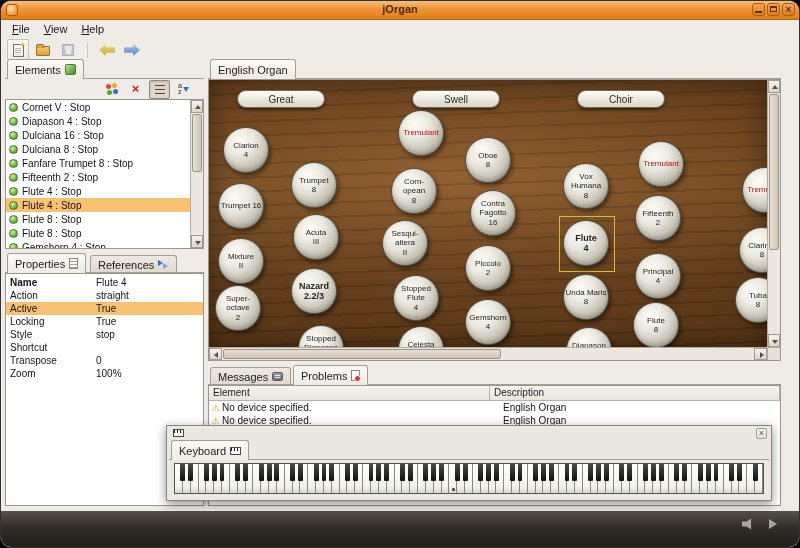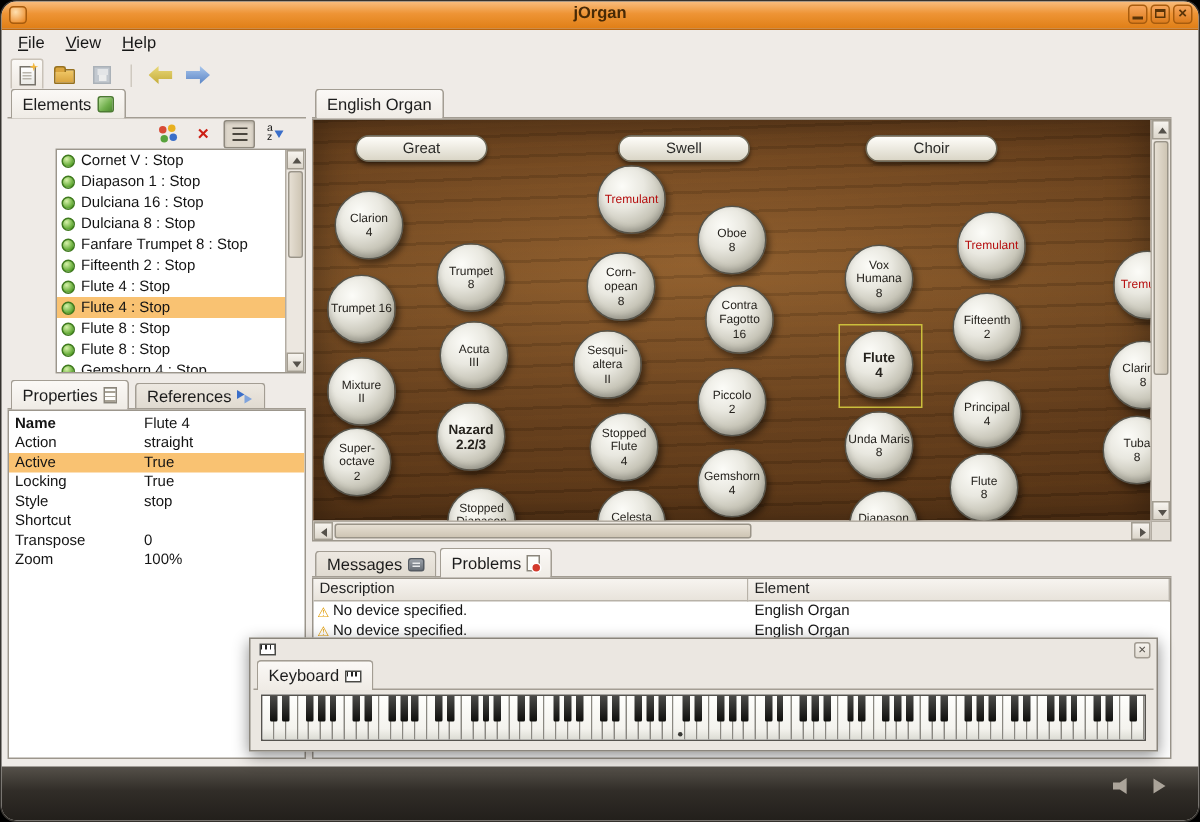--- a/index.html
+++ b/index.html
@@ -50,21 +50,21 @@
   .et-btn.pressed{border-color:#8F897E;background:#DDD6CA;box-shadow:inset 0 1px 2px rgba(0,0,0,.18);}
   .dots{position:relative;width:12px;height:12px;display:block;}
   .dots i{position:absolute;width:5px;height:5px;border-radius:50%;display:block;}
   .d1{left:0;top:1px;background:#D84A36;} .d2{left:6px;top:0;background:#E8B020;}
   .d3{left:1px;top:7px;background:#58A23C;} .d4{left:7px;top:6px;background:#3A6EC9;}
   .red-x{color:#CC1F14;font-weight:bold;font-size:13px;line-height:12px;font-style:normal;}
   .lines-icon{display:block;width:10px;height:9px;background:repeating-linear-gradient(180deg,#4A463E 0 1px,transparent 1px 4px);}
   .sort-icon{display:block;font-size:7px;line-height:6px;color:#1A1A1A;font-style:normal;}
   .sort-icon::before{content:"a";display:block;} .sort-icon::after{content:"z";display:block;}
   .sort-arrow{display:block;width:0;height:0;border-left:3px solid transparent;border-right:3px solid transparent;border-top:5px solid #3A6EC9;margin-left:1px;}
-  .elements-list-wrap{position:absolute;left:0;right:0;top:40px;bottom:0;border:1px solid #9C968C;background:#FFF;box-sizing:border-box;overflow:hidden;margin-left:32px;}
+  .elements-list-wrap{position:absolute;left:0;right:0;top:40px;bottom:0;border:1px solid #9C968C;background:#FFF;box-sizing:border-box;overflow:hidden;}
   .elements-list{position:absolute;left:0;top:0;right:13px;bottom:0;overflow:hidden;}
   .list-item{height:14px;display:flex;align-items:center;gap:4px;padding-left:3px;font-size:10px;color:#141414;}
   .list-item.selected{background:#F9C272;}
   .bullet{flex:0 0 auto;width:9px;height:9px;border-radius:50%;background:radial-gradient(circle at 35% 30%,#D6F2A8,#5FA832 70%,#43801F);border:1px solid #3F7A1E;box-sizing:border-box;}
   .elements-tab-icon{width:11px;height:11px;border-radius:2px;background:linear-gradient(135deg,#BFE3A0,#6FAE4B 60%,#4E8A31);border:1px solid #4C7A33;box-sizing:border-box;display:block;}
 
   
   .vscroll{position:absolute;top:0;bottom:0;right:0;width:13px;background:#ECE7E0;border-left:1px solid #B3ADA3;box-sizing:border-box;}
   .sbtn{background:linear-gradient(#F7F4EF,#DCD6CB);border:1px solid #A39D91;box-sizing:border-box;display:block;position:absolute;}
   .vscroll .sbtn{left:0;width:12px;height:13px;}
@@ -221,21 +221,21 @@
           </span>
     </div>
     <div class="elements-list-wrap">
       <div class="elements-list">
             <div class="list-item">
               <span class="bullet"></span>
               <span class="li-label">Cornet V : Stop</span>
             </div>
             <div class="list-item">
               <span class="bullet"></span>
-              <span class="li-label">Diapason 1 : Stop</span>
+              <span class="li-label">Diapason 4 : Stop</span>
             </div>
             <div class="list-item">
               <span class="bullet"></span>
               <span class="li-label">Dulciana 16 : Stop</span>
             </div>
             <div class="list-item">
               <span class="bullet"></span>
               <span class="li-label">Dulciana 8 : Stop</span>
             </div>
             <div class="list-item">
@@ -451,22 +451,22 @@
         <span>Messages</span>
         <i class="messages-tab-icon"></i>
       </div>
       <div class="tab selected" style="left:85px">
         <span>Problems</span>
         <i class="problems-tab-icon"></i>
       </div>
     </div>
     <div class="problems-body">
       <div class="p-header">
+        <span class="hdr hdr-elem">Element</span>
         <span class="hdr hdr-desc">Description</span>
-        <span class="hdr hdr-elem">Element</span>
       </div>
       <div class="p-rows">
             <div class="p-row">
               <span class="warn">⚠</span>
               <span class="p-desc">No device specified.</span>
               <span class="p-elem">English Organ</span>
             </div>
             <div class="p-row">
               <span class="warn">⚠</span>
               <span class="p-desc">No device specified.</span>

